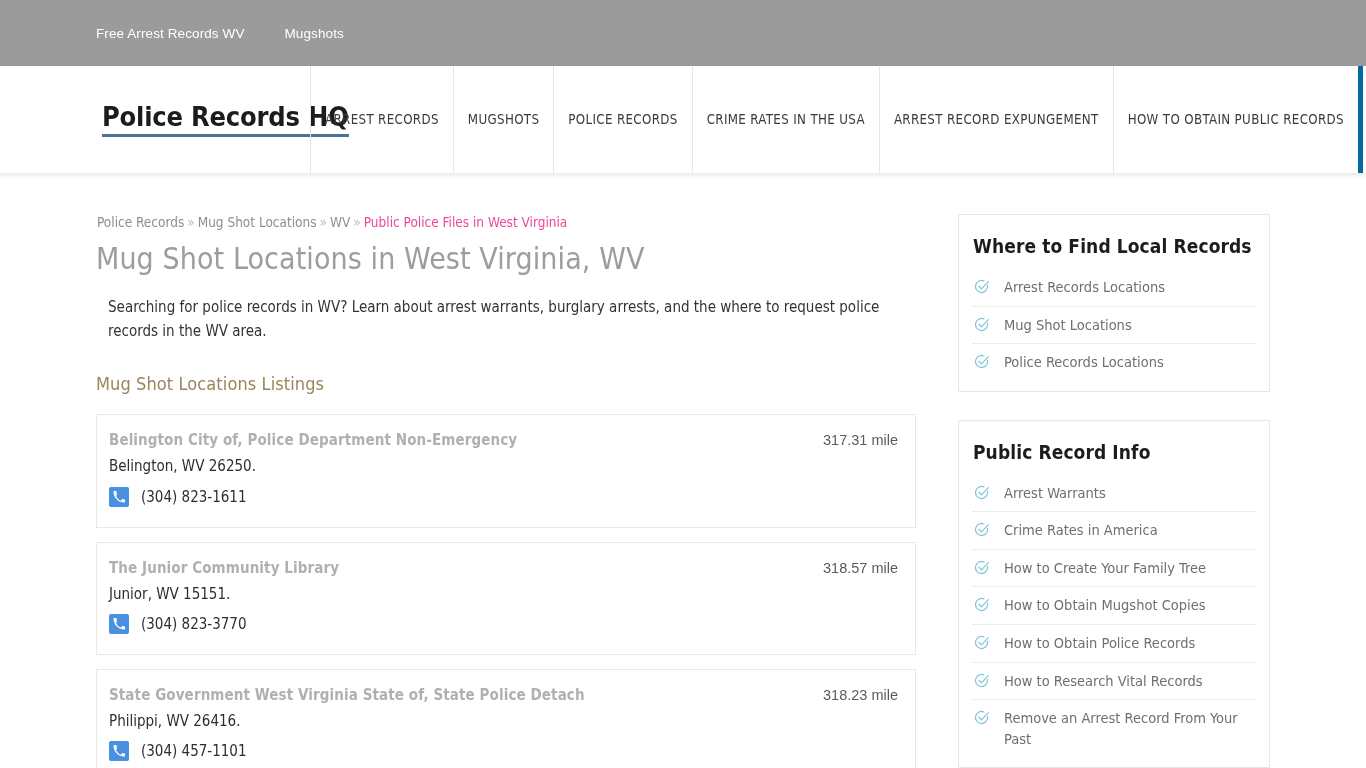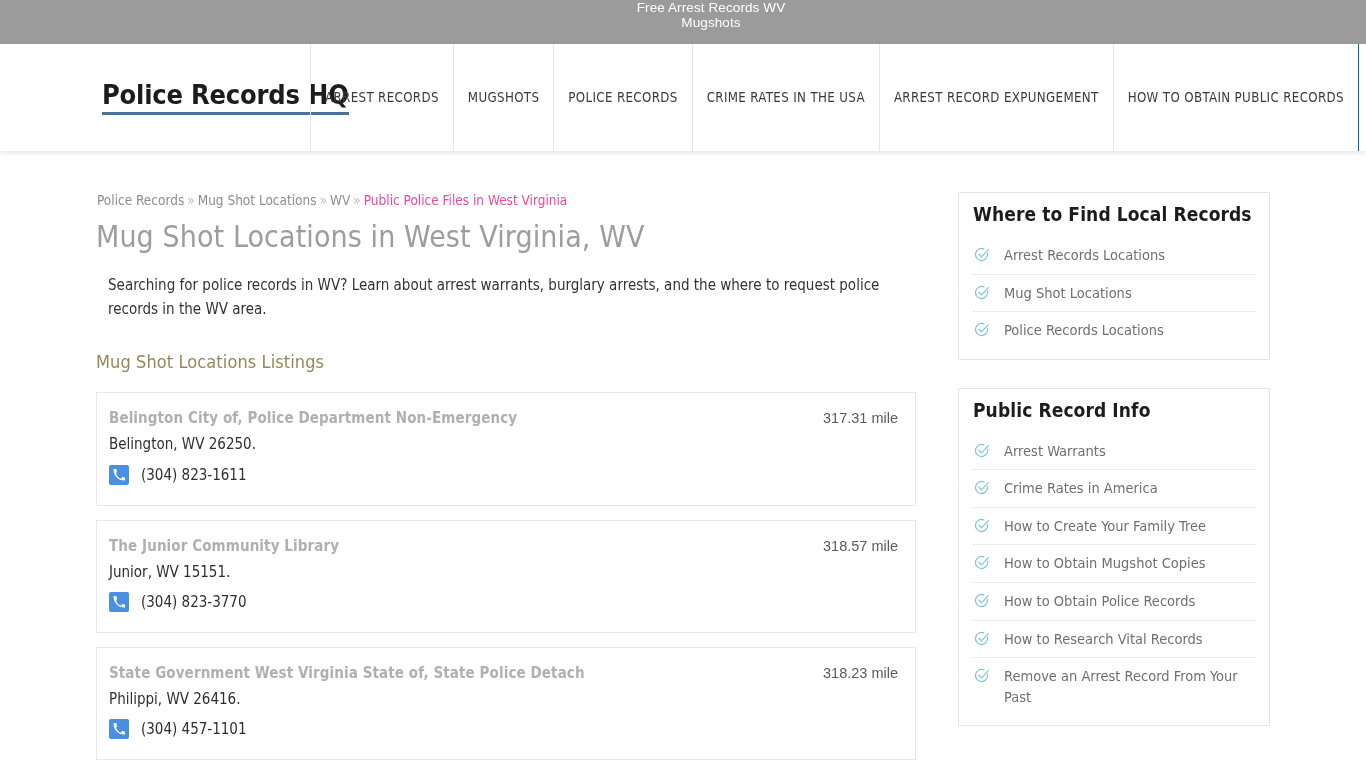--- a/index.html
+++ b/index.html
@@ -6,26 +6,25 @@
   html, body {
     margin: 0; padding: 0;
     width: 1366px; height: 768px;
     overflow: hidden;
     background: #ffffff;
     font-family: "Liberation Sans", sans-serif;
   }
 
   
   .topbar {
-    height: 44px;
+    height: 66px;
     background: #9b9b9b;
     display: flex;
     align-items: center;
     padding-left: 96px;
-    flex-direction: column;
   }
   .topbar a {
     color: #ffffff;
     font-size: 13.5px;
     text-decoration: none;
     margin-right: 40px;
     font-family: "Liberation Sans", sans-serif;
     letter-spacing: .1px;
   }
 
@@ -71,21 +70,21 @@
     font-family: "DejaVu Sans Condensed", "Liberation Sans Narrow", "Liberation Sans", sans-serif;
     font-size: 13.2px;
     font-weight: 400;
     color: #3a3a3a;
     text-transform: uppercase;
     letter-spacing: .35px;
     text-decoration: none;
     white-space: nowrap;
     cursor: pointer;
   }
-  .nav-item:last-child { border-right: 1px solid #0369a1; text-align: center; }
+  .nav-item:last-child { border-right: 5px solid #0369a1; text-align: center; }
 
   
   .page {
     display: flex;
     padding: 0 96px;
     padding-top: 41px;
     gap: 42px;
   }
   .main { width: 820px; flex: 0 0 820px; }
   .aside { width: 312px; flex: 0 0 312px; }
@@ -188,21 +187,21 @@
     font-size: 15px;
     color: #2e2e2e;
     margin-left: 12px;
     text-decoration: none;
   }
 
   
   .widget {
     border: 1px solid #e6e6e6;
     background: #ffffff;
-    padding: 8px 14px 10px 14px;
+    padding: 18px 14px 10px 14px;
     margin-bottom: 28px;
   }
   .widget-title {
     font-family: "DejaVu Sans Condensed", "Liberation Sans Narrow", "Liberation Sans", sans-serif;
     font-size: 19px;
     font-weight: 700;
     color: #1c1c1c;
     margin: 2px 0 12px 0;
     letter-spacing: .1px;
   }

